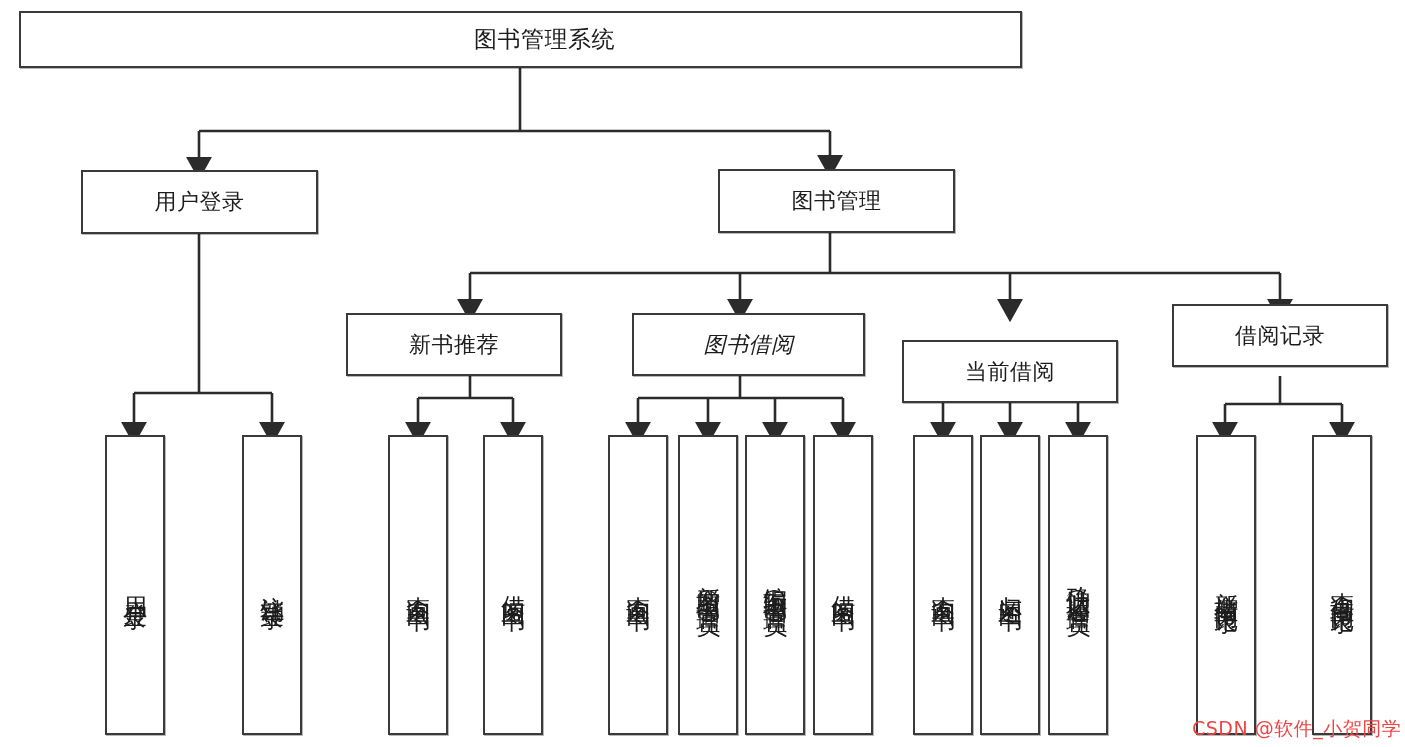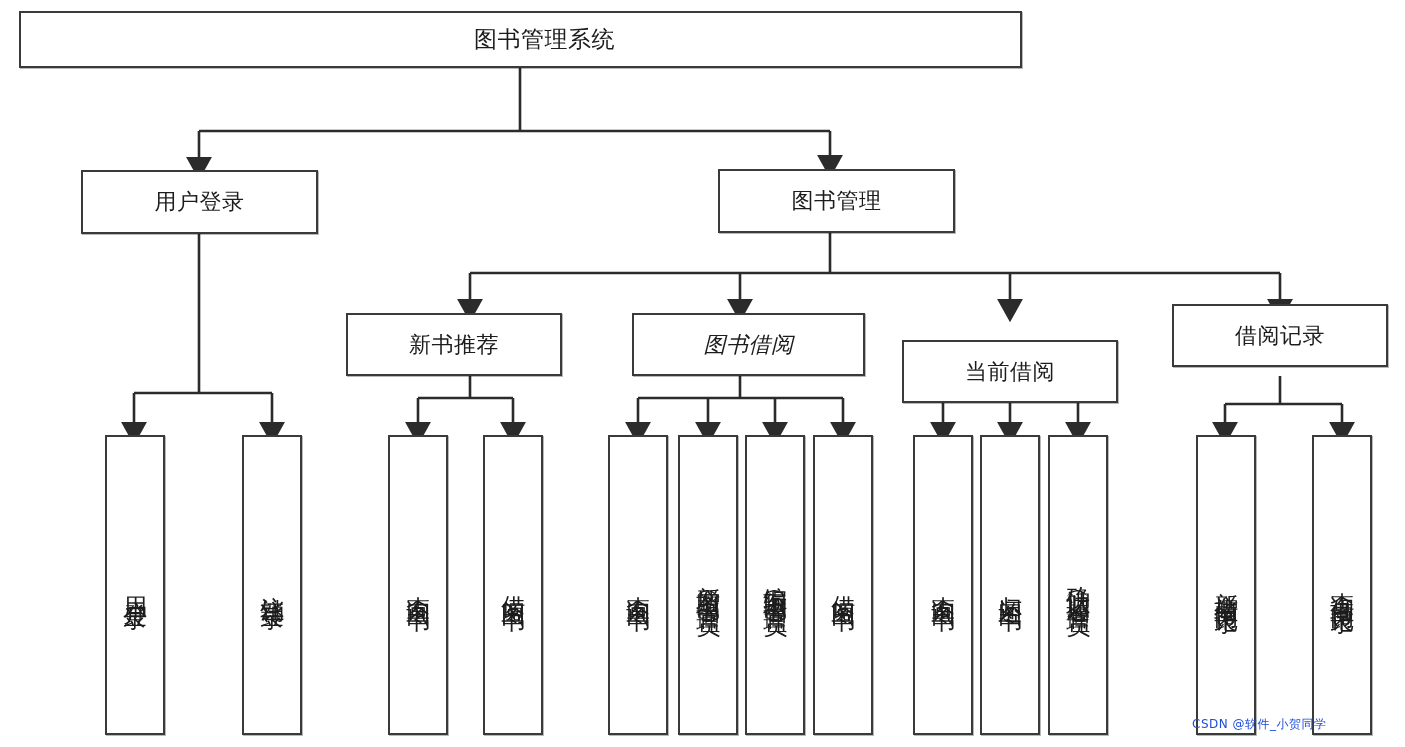--- a/index.html
+++ b/index.html
@@ -57,22 +57,22 @@
     writing-mode: vertical-rl;
     text-orientation: upright;
     font-size: 24px;
     line-height: 1.02;
     letter-spacing: 4px;
     white-space: nowrap;
     max-height: 286px;
   }
   .watermark {
     position: absolute;
-    color: #1d4ed8;
-    font-size: 12px;
+    color: #ef4444;
+    font-size: 19px;
     white-space: nowrap;
     letter-spacing: 0.5px;
   }
 </style>
 </head>
 <body>
 
 <div id="diagram-root">
 
   <svg id="edge-layer" viewBox="0 0 1405 747" width="1405" height="747">

